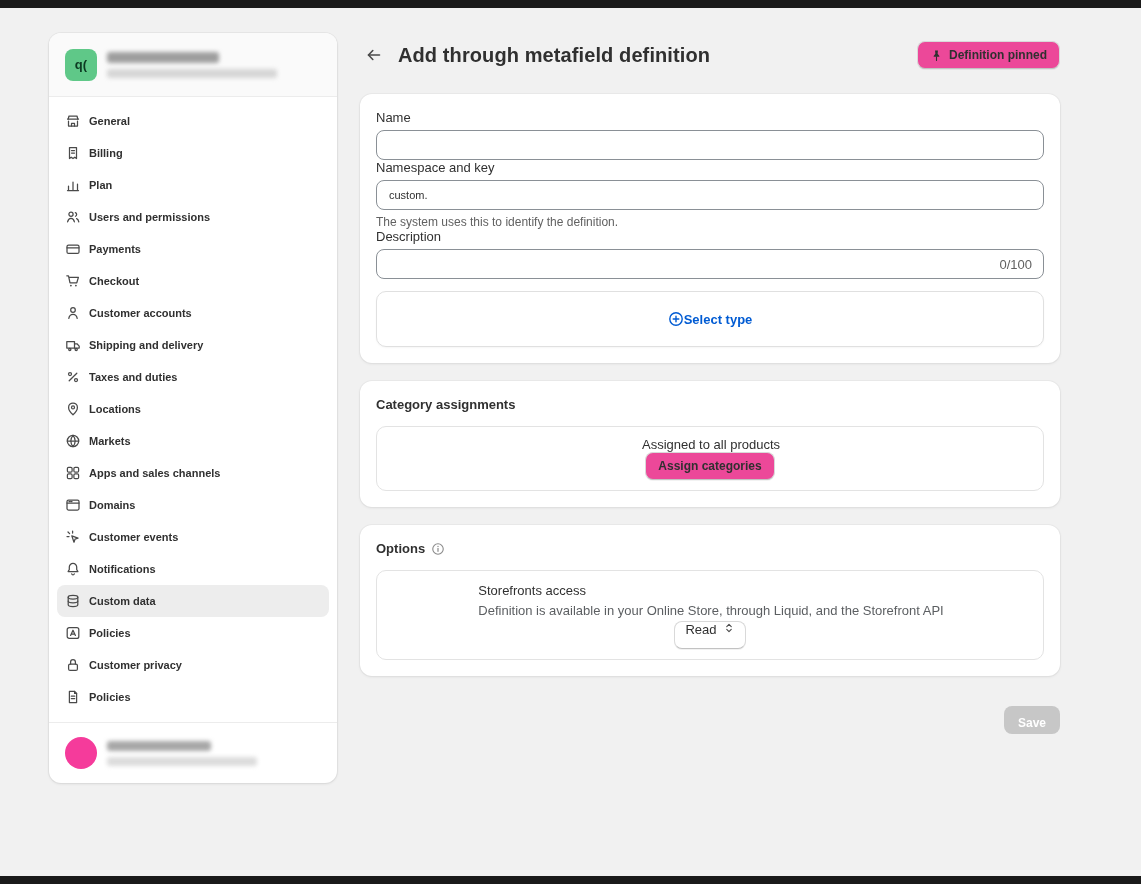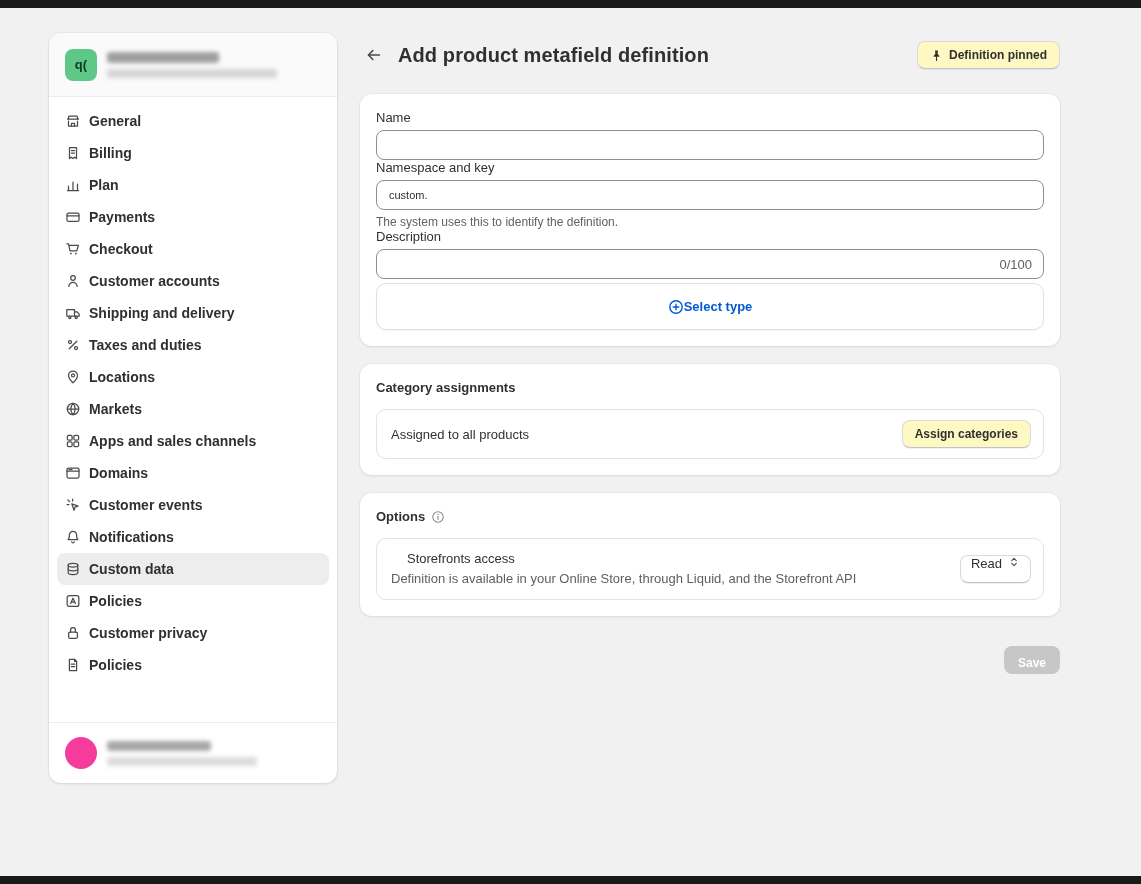--- a/index.html
+++ b/index.html
@@ -17,68 +17,68 @@
     padding:0 16px; background:#fafafa; border-bottom:1px solid #ececec; cursor:pointer; }
   .store-avatar { width:32px; height:32px; border-radius:8px; background:#5fc888; color:#0c3a22;
     display:flex; align-items:center; justify-content:center; font-size:13px; font-weight:700; flex:none; filter:blur(.6px); }
   .redact { border-radius:3px; filter:blur(2px); }
   .redact.r1 { width:112px; height:11px; background:#9e9e9e; margin-bottom:6px; }
   .redact.r2 { width:170px; height:9px;  background:#d6d6d6; }
   .redact.r3 { width:104px; height:10px; background:#a7a7a7; margin-bottom:6px; }
   .redact.r4 { width:150px; height:9px;  background:#dcdcdc; }
   .nav { padding:8px; flex:none; }
   .nav-item { display:flex; align-items:center; gap:8px; height:32px; padding:0 8px;
-    border-radius:8px; font-size:14px; font-weight:600; color:#303030; cursor:pointer; }
+    border-radius:8px; font-size:11px; font-weight:600; color:#303030; cursor:pointer; }
   .nav-item.selected { background:#ededed; }
   .icon { width:16px; height:16px; display:flex; flex:none; }
   .icon svg { width:16px; height:16px; display:block; stroke:#4a4a4a; fill:none;
     stroke-width:1.25; stroke-linecap:round; stroke-linejoin:round; }
   .user-footer { margin-top:auto; border-top:1px solid #ececec; padding:14px 16px;
     display:flex; align-items:center; gap:10px; cursor:pointer; }
   .user-avatar { width:32px; height:32px; border-radius:50%; background:#f53b9b; flex:none; filter:blur(.6px); }
 
   
   .main { position:absolute; left:360px; top:40px; width:700px; }
   .page-header { display:flex; align-items:center; height:30px; margin-bottom:24px; }
   .back-btn { width:28px; height:28px; border:none; background:transparent; cursor:pointer;
     display:flex; align-items:center; justify-content:center; border-radius:8px; }
   .page-title { font-size:20px; font-weight:700; color:#303030; margin-left:10px; letter-spacing:.1px; }
   .btn { display:inline-flex; align-items:center; gap:6px; height:28px; padding:0 12px;
-    background:#fef9c3; border:1px solid #d9d9d9; border-bottom-color:#c2c2c2; border-radius:8px;
+    background:#ec4899; border:1px solid #d9d9d9; border-bottom-color:#c2c2c2; border-radius:8px;
     box-shadow:0 1px 0 rgba(26,26,26,.06); font-family:inherit; font-size:12px; font-weight:600;
     color:#303030; cursor:pointer; white-space:nowrap; }
   .pinned-btn { margin-left:auto; }
 
   .card { background:#fff; border-radius:12px; padding:16px;
     box-shadow:0 1px 3px rgba(26,26,26,.08), 0 0 0 1px rgba(26,26,26,.03); margin-bottom:18px; }
   .card h2 { font-size:13px; font-weight:700; color:#303030; }
   .card-heading-row { display:flex; align-items:center; gap:6px; margin-bottom:14px; }
 
   .field { }
   .field:last-child { margin-bottom:0; }
   .field-label { display:block; font-size:13px; color:#303030; margin-bottom:5px; }
   .text-input { width:100%; height:30px; border:1px solid #8a9096; border-radius:8px;
     padding:0 12px; font-family:inherit; font-size:11px; color:#303030; background:#fff; outline:none; }
   .input-wrap { position:relative; }
   .input-wrap .text-input { padding-right:60px; }
   .counter { position:absolute; right:12px; top:50%; transform:translateY(-50%);
     font-size:13px; color:#616161; pointer-events:none; }
   .help-text { margin-top:5px; font-size:12px; color:#616161; }
 
-  .select-type { margin-top:4px; width:100%; height:47px; background:#fff;
+  .select-type { margin-top:12px; width:100%; height:56px; background:#fff;
     border:1px solid #e0e0e0; border-radius:10px; box-shadow:0 1px 2px rgba(26,26,26,.04);
     display:flex; align-items:center; justify-content:center; gap:0;
     font-family:inherit; font-size:13px; font-weight:600; color:#005bd3; cursor:pointer; }
 
   .inset-row { border:1px solid #e3e3e3; border-radius:10px; padding:10px 12px;
-    display:flex; align-items:center; }
+    display:flex; align-items:center;flex-direction:column; }
   .inset-row .row-text { font-size:13px; color:#303030; padding-left:2px; }
   .inset-row .spacer { flex:1; }
   .row-main { flex:1; padding-left:2px; }
-  .row-title { font-size:13px; font-weight:500; color:#303030; line-height:20px;margin-left:16px; }
+  .row-title { font-size:13px; font-weight:500; color:#303030; line-height:20px; }
   .row-desc { font-size:13px; color:#5c5f62; line-height:20px; }
 
   .select-btn { display:inline-flex; align-items:flex-start; gap:6px; height:28px; padding:0 10px;
     background:#fff; border:1px solid #d9d9d9; border-bottom-color:#c2c2c2; border-radius:8px;
     box-shadow:0 1px 0 rgba(26,26,26,.06); font-family:inherit; font-size:13px; font-weight:500;
     color:#303030; cursor:pointer; }
 
   .footer-actions { display:flex; justify-content:flex-end; margin-top:30px; }
   .save-btn { height:28px; padding:10px 14px; background:#c7c7c7; color:#fff; border:none;
     border-radius:8px; font-family:inherit; font-size:12px; font-weight:600; cursor:default; }
@@ -124,20 +124,31 @@
             <svg viewBox="0 0 16 16">
               <path d="M3.5 13V9M8 13V5M12.5 13V7"></path>
               <path d="M2.5 13.5h11"></path>
             </svg>
           </span>
         <span>Plan</span>
       </div>
       <div class="nav-item">
         <span class="icon">
             <svg viewBox="0 0 16 16">
+              <circle cx="6" cy="5.3" r="2.1"></circle>
+              <path d="M2.6 12.8c.5-2.2 1.8-3.4 3.4-3.4s2.9 1.2 3.4 3.4"></path>
+              <path d="M10.3 3.6a2 2 0 0 1 .2 3.7"></path>
+              <path d="M11.6 9.6c1.2.5 1.9 1.6 2.2 3.2"></path>
+            </svg>
+          </span>
+        <span>Users and permissions</span>
+      </div>
+      <div class="nav-item">
+        <span class="icon">
+            <svg viewBox="0 0 16 16">
               <rect x="2" y="4" width="12" height="8.4" rx="1.5"></rect>
               <path d="M2 6.8h12"></path>
             </svg>
           </span>
         <span>Payments</span>
       </div>
       <div class="nav-item">
         <span class="icon">
             <svg viewBox="0 0 16 16">
               <path d="M1.8 2.8h1.7l1.5 7h6.8l1.6-5.4H4.1"></path>
@@ -287,21 +298,21 @@
   <main class="main">
     <div class="page-header">
       <button class="back-btn">
         <span class="icon">
             <svg viewBox="0 0 16 16" style="stroke:#4a4a4a;stroke-width:1.6">
               <path d="M13.5 8h-11"></path>
               <path d="M6.8 3.5 2.5 8l4.3 4.5"></path>
             </svg>
           </span>
       </button>
-      <h1 class="page-title">Add product metafield definition</h1>
+      <h1 class="page-title">Add through metafield definition</h1>
       <button class="btn pinned-btn">
         <span class="icon" style="width:13px;height:13px;">
             <svg viewBox="0 0 16 16" style="width:13px;height:13px;">
               <path d="M6.2 1.8h3.6l-.4 4 2.1 2.7v1H4.5v-1l2.1-2.7z" fill="#303030" stroke="none"></path>
               <path d="M8 9.5V14" stroke="#303030" stroke-width="1.3"></path>
             </svg>
           </span>
         <span>Definition pinned</span>
       </button>
     </div>

